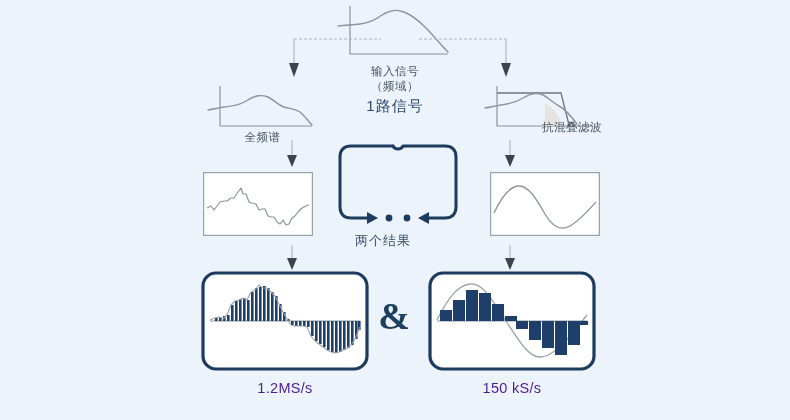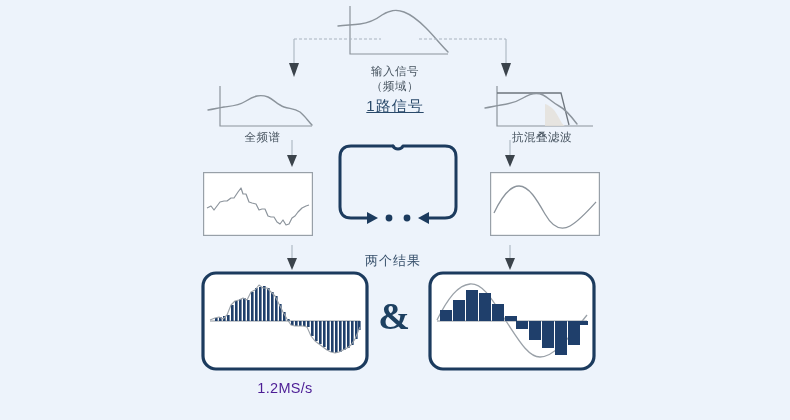--- a/index.html
+++ b/index.html
@@ -20,21 +20,20 @@
     font-size:11.5px;
     text-align:center;
     line-height:14px;
     white-space:nowrap;
     letter-spacing:.5px;
   }
   .cap.big{
     color:#2a4a6b;
     font-size:15px;
     letter-spacing:1px;
-    text-decoration:underline;
   }
   .cap.mid{
     color:#37506b;
     font-size:13px;
     letter-spacing:1px;
   }
   .rate{
     position:absolute;
     color:#4c1d95;
     font-size:14.5px;
@@ -114,21 +113,21 @@
   <div class="node" style="left:483px;top:84px;width:118px;height:48px;">
     <svg width="118" height="48" viewBox="0 0 118 48">
       <path d="M14 2 L14 42 L110 42" fill="none" stroke="#8c949c" stroke-width="1.2"></path>
       <path d="M14 9 L78 9 L86 41" fill="none" stroke="#6d757d" stroke-width="1.3"></path>
       <path d="M62 20 C68 22, 72 26, 76 34 C78 38, 80 41, 82 42 L62 42 Z" fill="#e4e1da" opacity="0.85" stroke="none"></path>
       <path d="M2 24 C8 23, 12 22, 18 21 C26 20, 32 19, 40 14
                C48 9, 54 8, 60 11 C66 14, 70 19, 76 22
                C82 25, 88 32, 94 40" fill="none" stroke="#8c949c" stroke-width="1.4" stroke-linecap="round"></path>
     </svg>
   </div>
-  <div class="cap" style="left:482px;top:130px;width:120px;">抗混叠滤波</div>
+  <div class="cap" style="left:482px;top:120px;width:120px;text-align:right;">抗混叠滤波</div>
 
   <div class="node" style="left:285px;top:140px;width:14px;height:28px;">
     <svg width="14" height="28" viewBox="0 0 14 28">
       <path d="M7 0 L7 16" stroke="#a9b4c0" stroke-width="1.1" fill="none"></path>
       <polygon points="2,15 12,15 7,27" fill="#3b434b"></polygon>
     </svg>
   </div>
   <div class="node" style="left:503px;top:140px;width:14px;height:28px;">
     <svg width="14" height="28" viewBox="0 0 14 28">
       <path d="M7 0 L7 16" stroke="#a9b4c0" stroke-width="1.1" fill="none"></path>
@@ -163,21 +162,21 @@
                L30 75" fill="none" stroke="#1c3b5e" stroke-width="3" stroke-linecap="round" stroke-linejoin="round"></path>
 
       <polygon points="30,69 30,81 41,75" fill="#1c3b5e"></polygon>
       <polygon points="92,69 92,81 81,75" fill="#1c3b5e"></polygon>
 
       <circle cx="52" cy="75" r="3.4" fill="#1c3b5e"></circle>
       <circle cx="70" cy="75" r="3.4" fill="#1c3b5e"></circle>
     </svg>
   </div>
 
-  <div class="cap mid" style="left:328px;top:234px;width:130px;margin-top:20px;">两个结果</div>
+  <div class="cap mid" style="left:318px;top:234px;width:130px;">两个结果</div>
 
   <div class="node" style="left:285px;top:245px;width:14px;height:28px;">
     <svg width="14" height="28" viewBox="0 0 14 28">
       <path d="M7 0 L7 14" stroke="#a9b4c0" stroke-width="1.1" fill="none"></path>
       <polygon points="2,13 12,13 7,25" fill="#3b434b"></polygon>
     </svg>
   </div>
   <div class="node" style="left:503px;top:245px;width:14px;height:28px;">
     <svg width="14" height="28" viewBox="0 0 14 28">
       <path d="M7 0 L7 14" stroke="#a9b4c0" stroke-width="1.1" fill="none"></path>
@@ -250,14 +249,15 @@
         <rect x="77" y="45" width="12" height="5" fill="#1f3f6b"></rect>
         <rect x="88" y="50" width="12" height="8" fill="#1f3f6b"></rect>
         <rect x="101" y="50" width="12" height="19" fill="#1f3f6b"></rect>
         <rect x="114" y="50" width="12" height="27" fill="#1f3f6b"></rect>
         <rect x="127" y="50" width="12" height="34" fill="#1f3f6b"></rect>
         <rect x="140" y="50" width="12" height="24" fill="#1f3f6b"></rect>
         <rect x="150" y="50" width="10" height="4" fill="#1f3f6b"></rect>
       </g>
     </svg>
   </div>
+  <div class="rate" style="left:432px;top:380px;width:160px;">150 kS/s</div>
 
 </div>
 
 </body></html>

